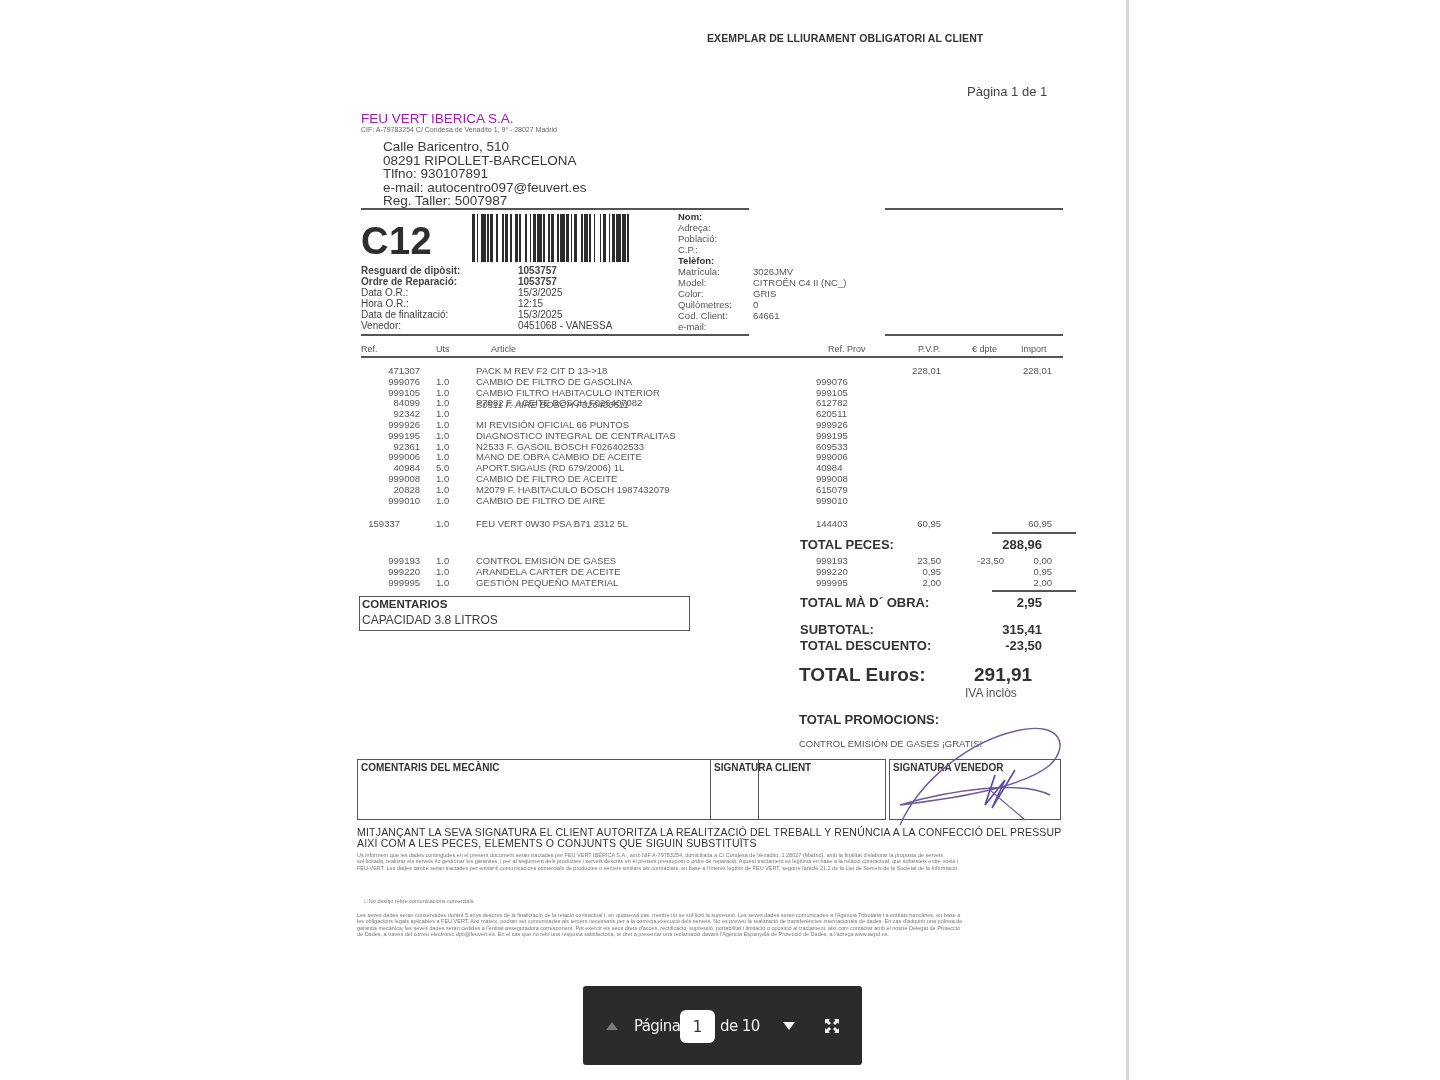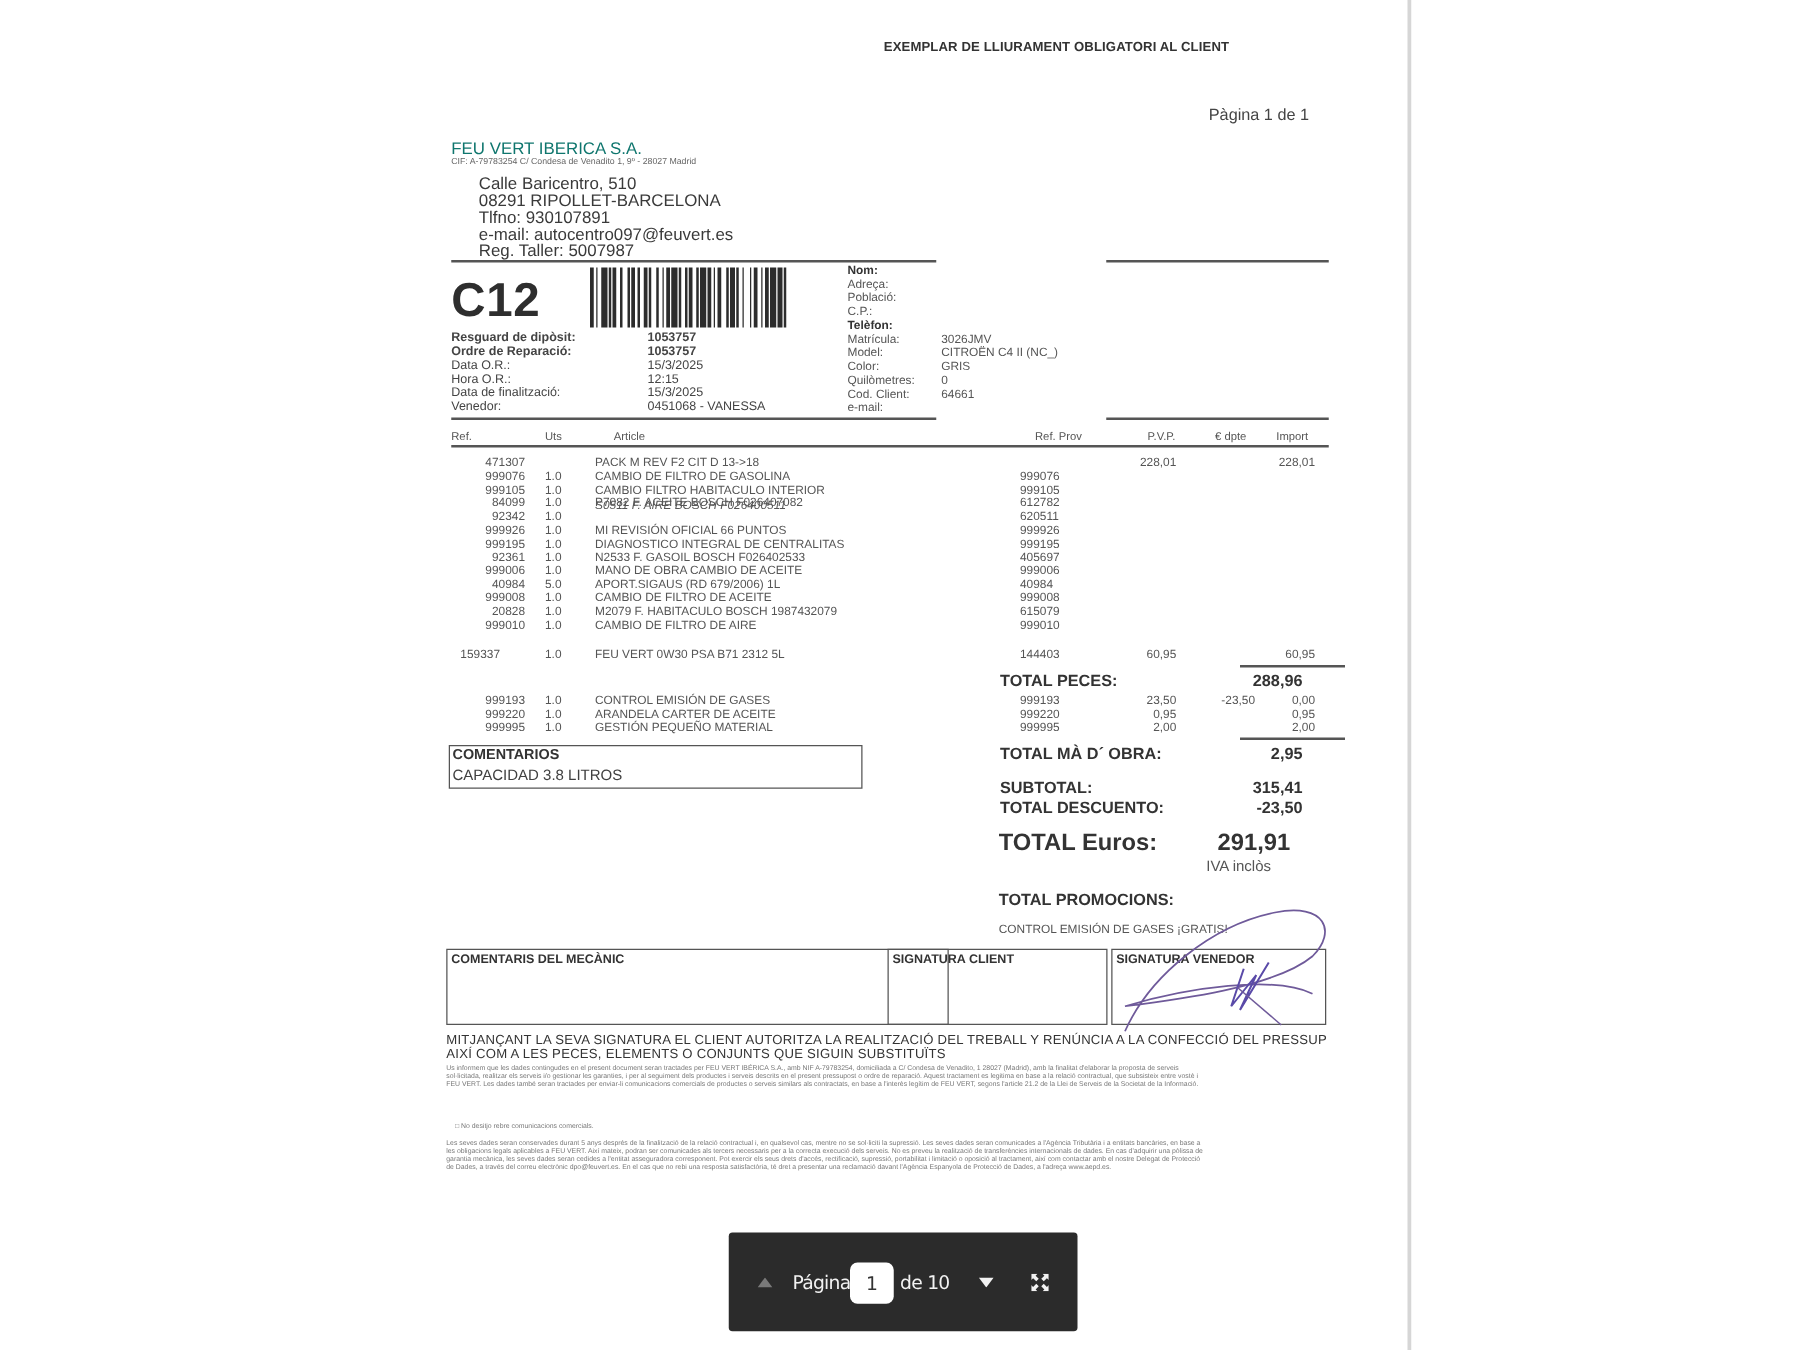--- a/index.html
+++ b/index.html
@@ -8,21 +8,21 @@
 
   .viewer { position: absolute; left: 0; top: 0; width: 1440px; height: 1080px; background: #fff; }
   .page-edge { position: absolute; left: 1126px; top: 0; width: 3px; height: 1080px; background: #d6d6d6; }
 
   .doc { position: absolute; left: 0; top: 0; width: 1126px; height: 1080px; color: #333; }
   .abs { position: absolute; white-space: nowrap; }
 
   .top-title { left: 707px; top: 32px; font-size: 10.5px; font-weight: bold; letter-spacing: 0.1px; color: #333; }
   .page-of { left: 967px; top: 84px; font-size: 13px; color: #444; }
 
-  .company { left: 361px; top: 111px; font-size: 13.5px; color: #0f766e; }
+  .company { left: 361px; top: 111px; font-size: 13.5px; color: #a21caf; }
   .cif { left: 361px; top: 126px; font-size: 7px; color: #666; }
   .addr-line { left: 383px; font-size: 13.5px; color: #3a3a3a; }
 
   .hr { position: absolute; height: 2px; background: #555; }
 
   .c12 { left: 361px; top: 220px; font-size: 38px; font-weight: bold; color: #2e2e2e; letter-spacing: 0.5px; }
   .barcode { position: absolute; left: 472px; top: 214px; width: 160px; height: 48px; display: flex; }
   .barcode span { display: block; height: 100%; background: #2c2c2c; }
 
   .meta-label { left: 361px; font-size: 10px; color: #444; }
@@ -269,21 +269,21 @@
           <div class="abs row art" style="top: 429.8px;">DIAGNOSTICO INTEGRAL DE CENTRALITAS</div>
           <div class="abs row refprov" style="top: 429.8px;">999195</div>
           <div class="abs row pvp" style="top: 429.8px; left: 891px;"></div>
           <div class="abs row dpte" style="top: 429.8px; left: 964px;"></div>
           <div class="abs row imp" style="top: 429.8px; left: 997px;"></div>
         </div>
         <div>
           <div class="abs row ref" style="top: 440.6px; left: 360px;">92361</div>
           <div class="abs row uts" style="top: 440.6px;">1.0</div>
           <div class="abs row art" style="top: 440.6px;">N2533 F. GASOIL BOSCH F026402533</div>
-          <div class="abs row refprov" style="top: 440.6px;">405697</div>
+          <div class="abs row refprov" style="top: 440.6px;">609533</div>
           <div class="abs row pvp" style="top: 440.6px; left: 891px;"></div>
           <div class="abs row dpte" style="top: 440.6px; left: 964px;"></div>
           <div class="abs row imp" style="top: 440.6px; left: 997px;"></div>
         </div>
         <div>
           <div class="abs row ref" style="top: 451.4px; left: 360px;">999006</div>
           <div class="abs row uts" style="top: 451.4px;">1.0</div>
           <div class="abs row art" style="top: 451.4px;">MANO DE OBRA CAMBIO DE ACEITE</div>
           <div class="abs row refprov" style="top: 451.4px;">999006</div>
           <div class="abs row pvp" style="top: 451.4px; left: 891px;"></div>

